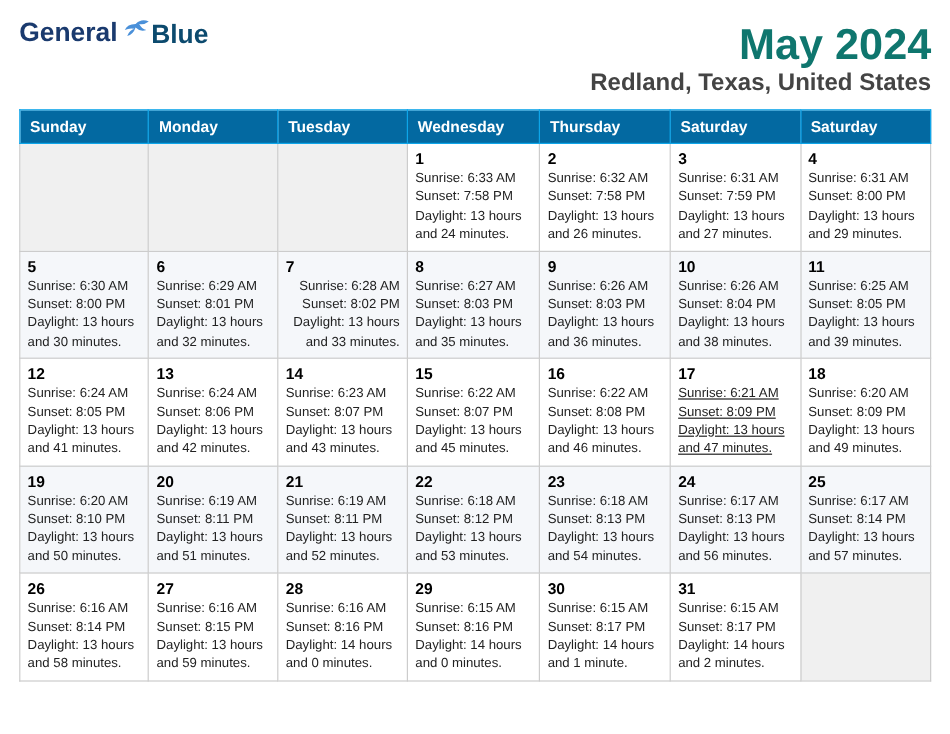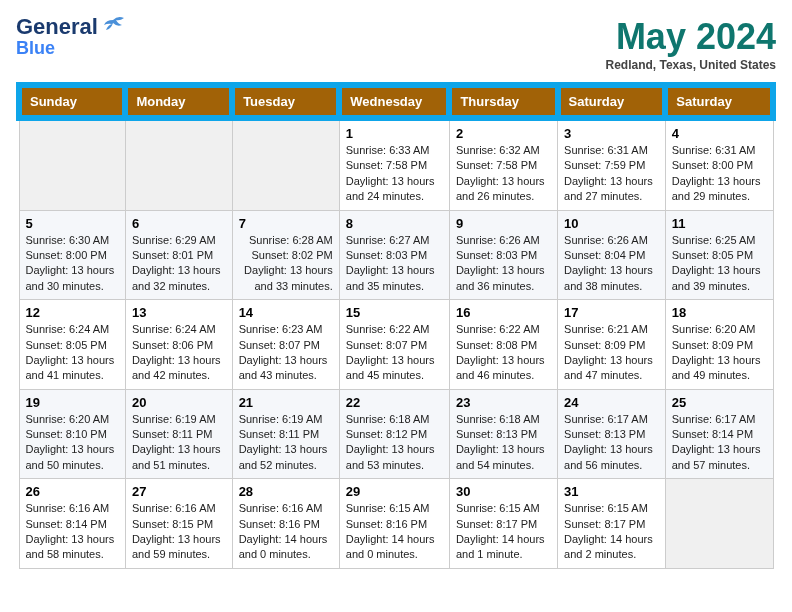--- a/index.html
+++ b/index.html
@@ -11,60 +11,60 @@
       padding: 16px;
     }
     .header {
       display: flex;
       justify-content: space-between;
       align-items: flex-start;
       margin-bottom: 10px;
     }
     .logo {
       display: flex;
-      flex-direction: column;
+      flex-direction: row;
       align-items: flex-start;
     }
     .logo-text {
       font-size: 22px;
       font-weight: bold;
       color: #1a3a6e;
       line-height: 1;
     }
     .logo-blue {
-      font-size: 18px;
-      color: #3b82f6;
+      font-size: 22px;
+      color: #0c4a6e;
       font-weight: bold;
     }
     .title-block {
       text-align: right;
     }
     .main-title {
       font-size: 36px;
       font-weight: bold;
       color: #0f766e;
     }
     .subtitle {
-      font-size: 12px;
+      font-size: 20px;
       color: #444;
       font-weight: bold;
     }
     .calendar {
       width: 100%;
       border-collapse: collapse;
       font-size: 11.5px;
     }
     .calendar thead th {
-      background: #a16207;
+      background: #0369a1;
       color: #fff;
       text-align: left;
       padding: 6px 8px;
       font-size: 13px;
       font-weight: bold;
-      border: 6px solid #0ea5e9;
+      border: 1px solid #0ea5e9;
     }
     .calendar tbody td {
       vertical-align: top;
       border: 1px solid #ccc;
       padding: 5px 6px;
       min-height: 80px;
       width: 113px;
       background: #fff;
     }
     .calendar tbody tr:nth-child(even) td {
@@ -232,21 +232,21 @@
         </td>
         <td>
           <span class="day-num">16</span>
           <div class="day-info" style="white-space: pre-line;">Sunrise: 6:22 AM
 Sunset: 8:08 PM
 Daylight: 13 hours
 and 46 minutes.</div>
         </td>
         <td>
           <span class="day-num">17</span>
-          <div class="day-info" style="white-space: pre-line;">Sunrise: 6:21 AM
+          <div class="day-info" style="white-space: pre-line; text-decoration: underline;">Sunrise: 6:21 AM
 Sunset: 8:09 PM
 Daylight: 13 hours
 and 47 minutes.</div>
         </td>
         <td>
           <span class="day-num">18</span>
           <div class="day-info" style="white-space: pre-line;">Sunrise: 6:20 AM
 Sunset: 8:09 PM
 Daylight: 13 hours
 and 49 minutes.</div>

